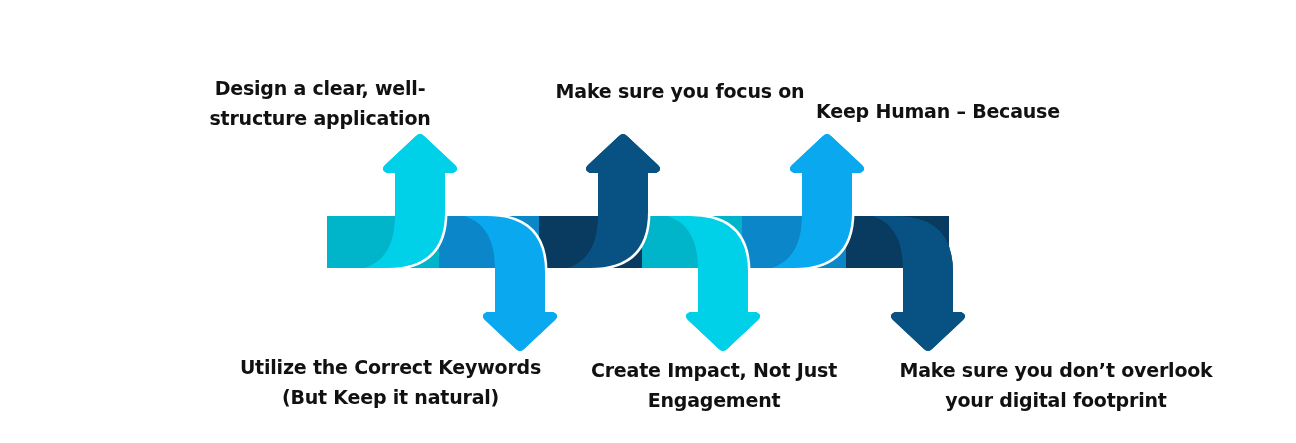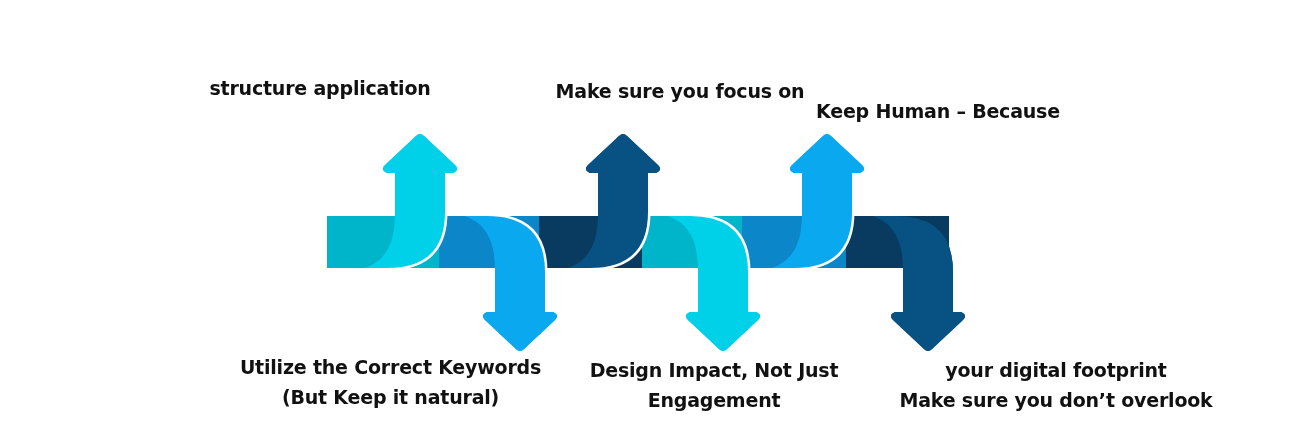--- a/index.html
+++ b/index.html
@@ -55,37 +55,38 @@
       <path d="M 345 268 L 387 268 Q 445 268 445 212 L 445 173 L 453 173 Q 460 170 455 165 L 424 136 Q 420 132 416 136 L 385 165 Q 380 170 387 173 L 395 173 L 395 216 Q 395 258 365 268 Z" fill="#00d0e8"></path>
       <path d="M 445 216 L 487 216 Q 545 216 545 272 L 545 312 L 553 312 Q 560 315 555 320 L 524 349 Q 520 353 516 349 L 485 320 Q 480 315 487 312 L 495 312 L 495 268 Q 495 226 465 216 Z" fill="#0aa8ef"></path>
       <path d="M 548 268 L 590 268 Q 648 268 648 212 L 648 173 L 656 173 Q 663 170 658 165 L 627 136 Q 623 132 619 136 L 588 165 Q 583 170 590 173 L 598 173 L 598 216 Q 598 258 568 268 Z" fill="#075282"></path>
       <path d="M 648 216 L 690 216 Q 748 216 748 272 L 748 312 L 756 312 Q 763 315 758 320 L 727 349 Q 723 353 719 349 L 688 320 Q 683 315 690 312 L 698 312 L 698 268 Q 698 226 668 216 Z" fill="#00d0e8"></path>
       <path d="M 752 268 L 794 268 Q 852 268 852 212 L 852 173 L 860 173 Q 867 170 862 165 L 831 136 Q 827 132 823 136 L 792 165 Q 787 170 794 173 L 802 173 L 802 216 Q 802 258 772 268 Z" fill="#0aa8ef"></path>
       <path d="M 853 216 L 895 216 Q 953 216 953 272 L 953 312 L 961 312 Q 968 315 963 320 L 932 349 Q 928 353 924 349 L 893 320 Q 888 315 895 312 L 903 312 L 903 268 Q 903 226 873 216 Z" fill="#075282"></path>
     </g>
 </svg>
 
 <div class="label" style="left:190px; top:73px; width:260px;">
+  <span>Design a clear, well-</span>
   <span>structure application</span>
 </div>
 
 <div class="label" style="left:228px; top:352px; width:325px;">
   <span>Utilize the Correct Keywords</span>
   <span>(But Keep it natural)</span>
 </div>
 
 <div class="label" style="left:508px; top:76px; width:280px;margin-left:32px;">
   <span>Make sure you focus on</span>
 </div>
 
 <div class="label" style="left:574px; top:355px; width:280px;">
-  <span>Design Impact, Not Just</span>
+  <span>Create Impact, Not Just</span>
   <span>Engagement</span>
 </div>
 
 <div class="label" style="left:798px; top:96px; width:280px;">
   <span>Keep Human – Because</span>
 </div>
 
 <div class="label" style="left:886px; top:355px; width:340px;">
+  <span>Make sure you don’t overlook</span>
   <span>your digital footprint</span>
-  <span>Make sure you don’t overlook</span>
 </div>
 
 </body></html>

